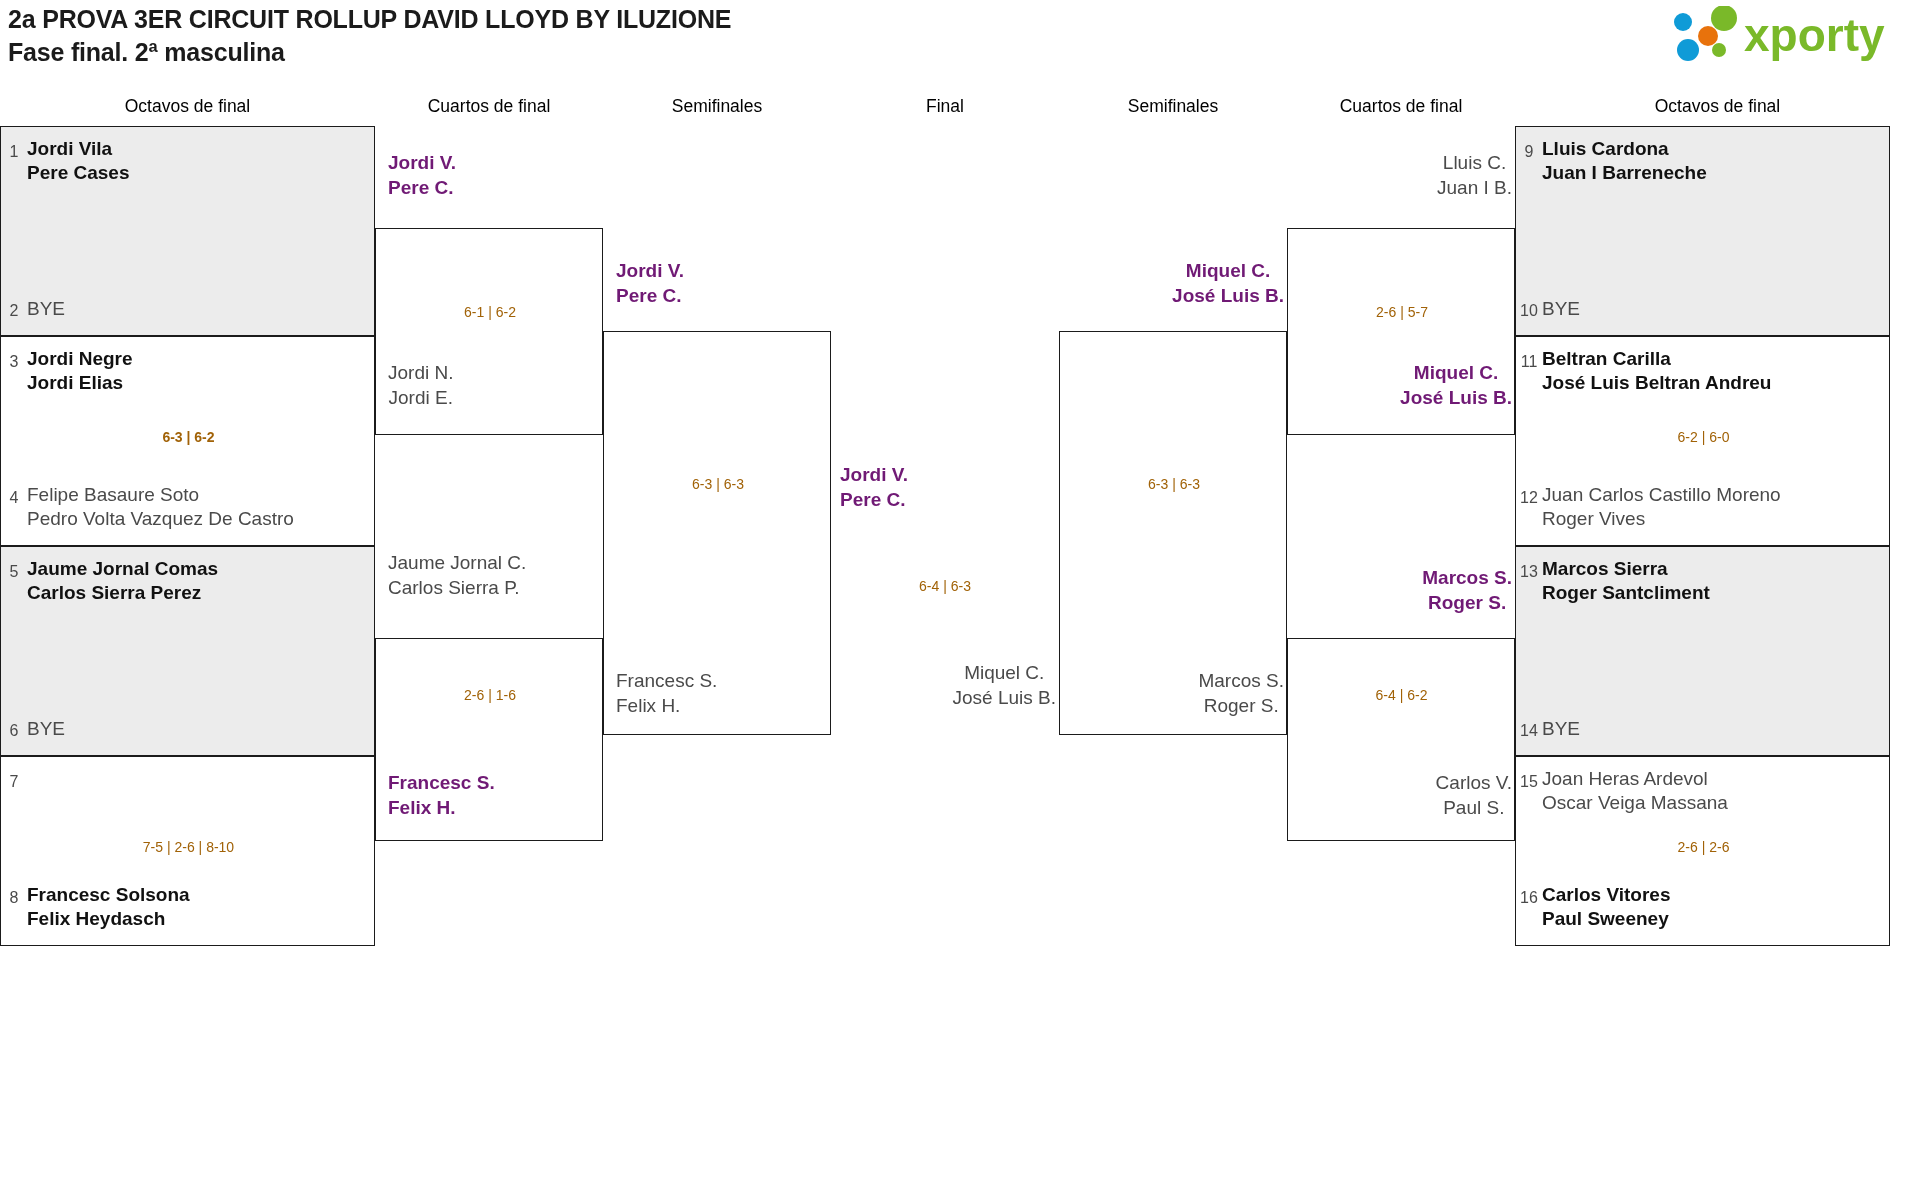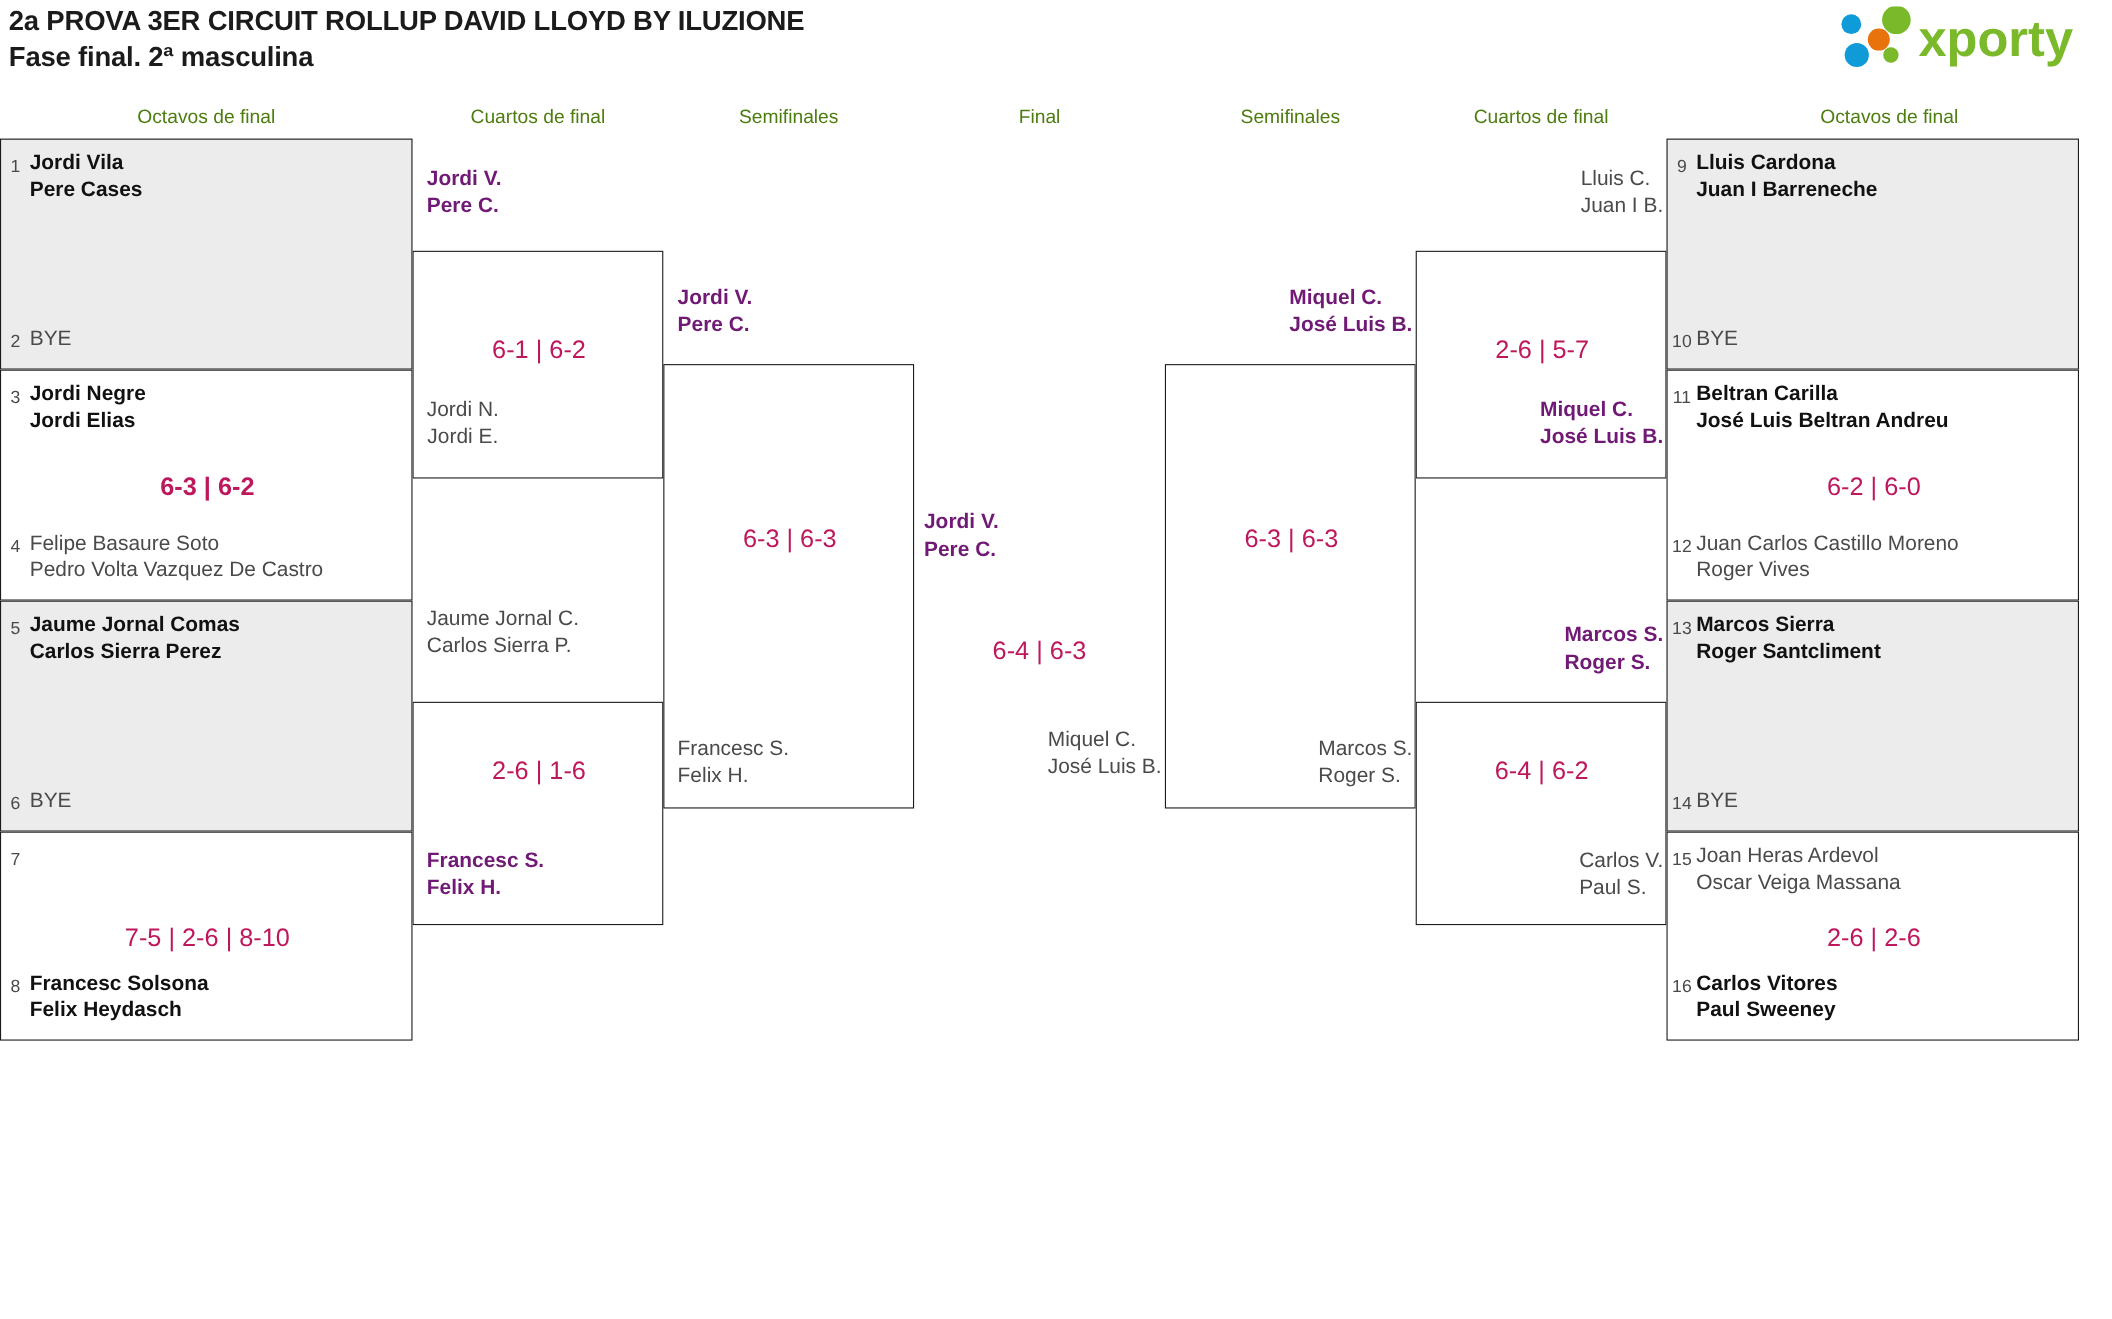--- a/index.html
+++ b/index.html
@@ -21,21 +21,21 @@
   #phase-title{
     font-size:25px;font-weight:bold;letter-spacing:-0.2px;
     line-height:30px;margin-top:3px;white-space:nowrap;
   }
   
   #logo{position:absolute;right:14px;top:6px;width:240px;height:58px;}
   #logo svg{display:block;}
   
   .round-header{
     position:absolute;top:96px;
-    font-size:17.5px;font-weight:normal;color:#4d7c0f;
+    font-size:17.5px;font-weight:normal;color:#000000;
     text-align:center;white-space:nowrap;
   }
   
   .box{
     position:absolute;
     border:1px solid #1b1b1b;
     box-sizing:border-box;
     background:#ffffff;
   }
   .box.bye{background:#ececec;}
@@ -59,28 +59,28 @@
   .lose span{font-weight:normal;color:#4a4a4a;}
   .byetext{
     font-size:19px;color:#4a4a4a;font-weight:normal;
     line-height:24px;padding-top:1px;
   }
   
   .inner{
     position:absolute;white-space:nowrap;
     display:flex;flex-direction:column;line-height:25px;
   }
-  .inner.right-al{align-items:flex-start;}
+  .inner.right-al{align-items:center;}
   .inner span{font-size:19px;}
   .inner.win span{font-weight:bold;color:#701a75;}
   .inner.lose span{font-weight:normal;color:#4a4a4a;}
   
   .score{
     position:absolute;
-    font-size:23px;color:#be185d;
+    font-size:14px;color:#a16207;
     white-space:nowrap;text-align:center;
   }
 </style>
 </head>
 <body>
 
 <div id="header">
   <div id="title-block">
     <div id="tournament-title">2a PROVA 3ER CIRCUIT ROLLUP DAVID LLOYD BY ILUZIONE</div>
     <div id="phase-title">Fase final. 2ª masculina</div>

